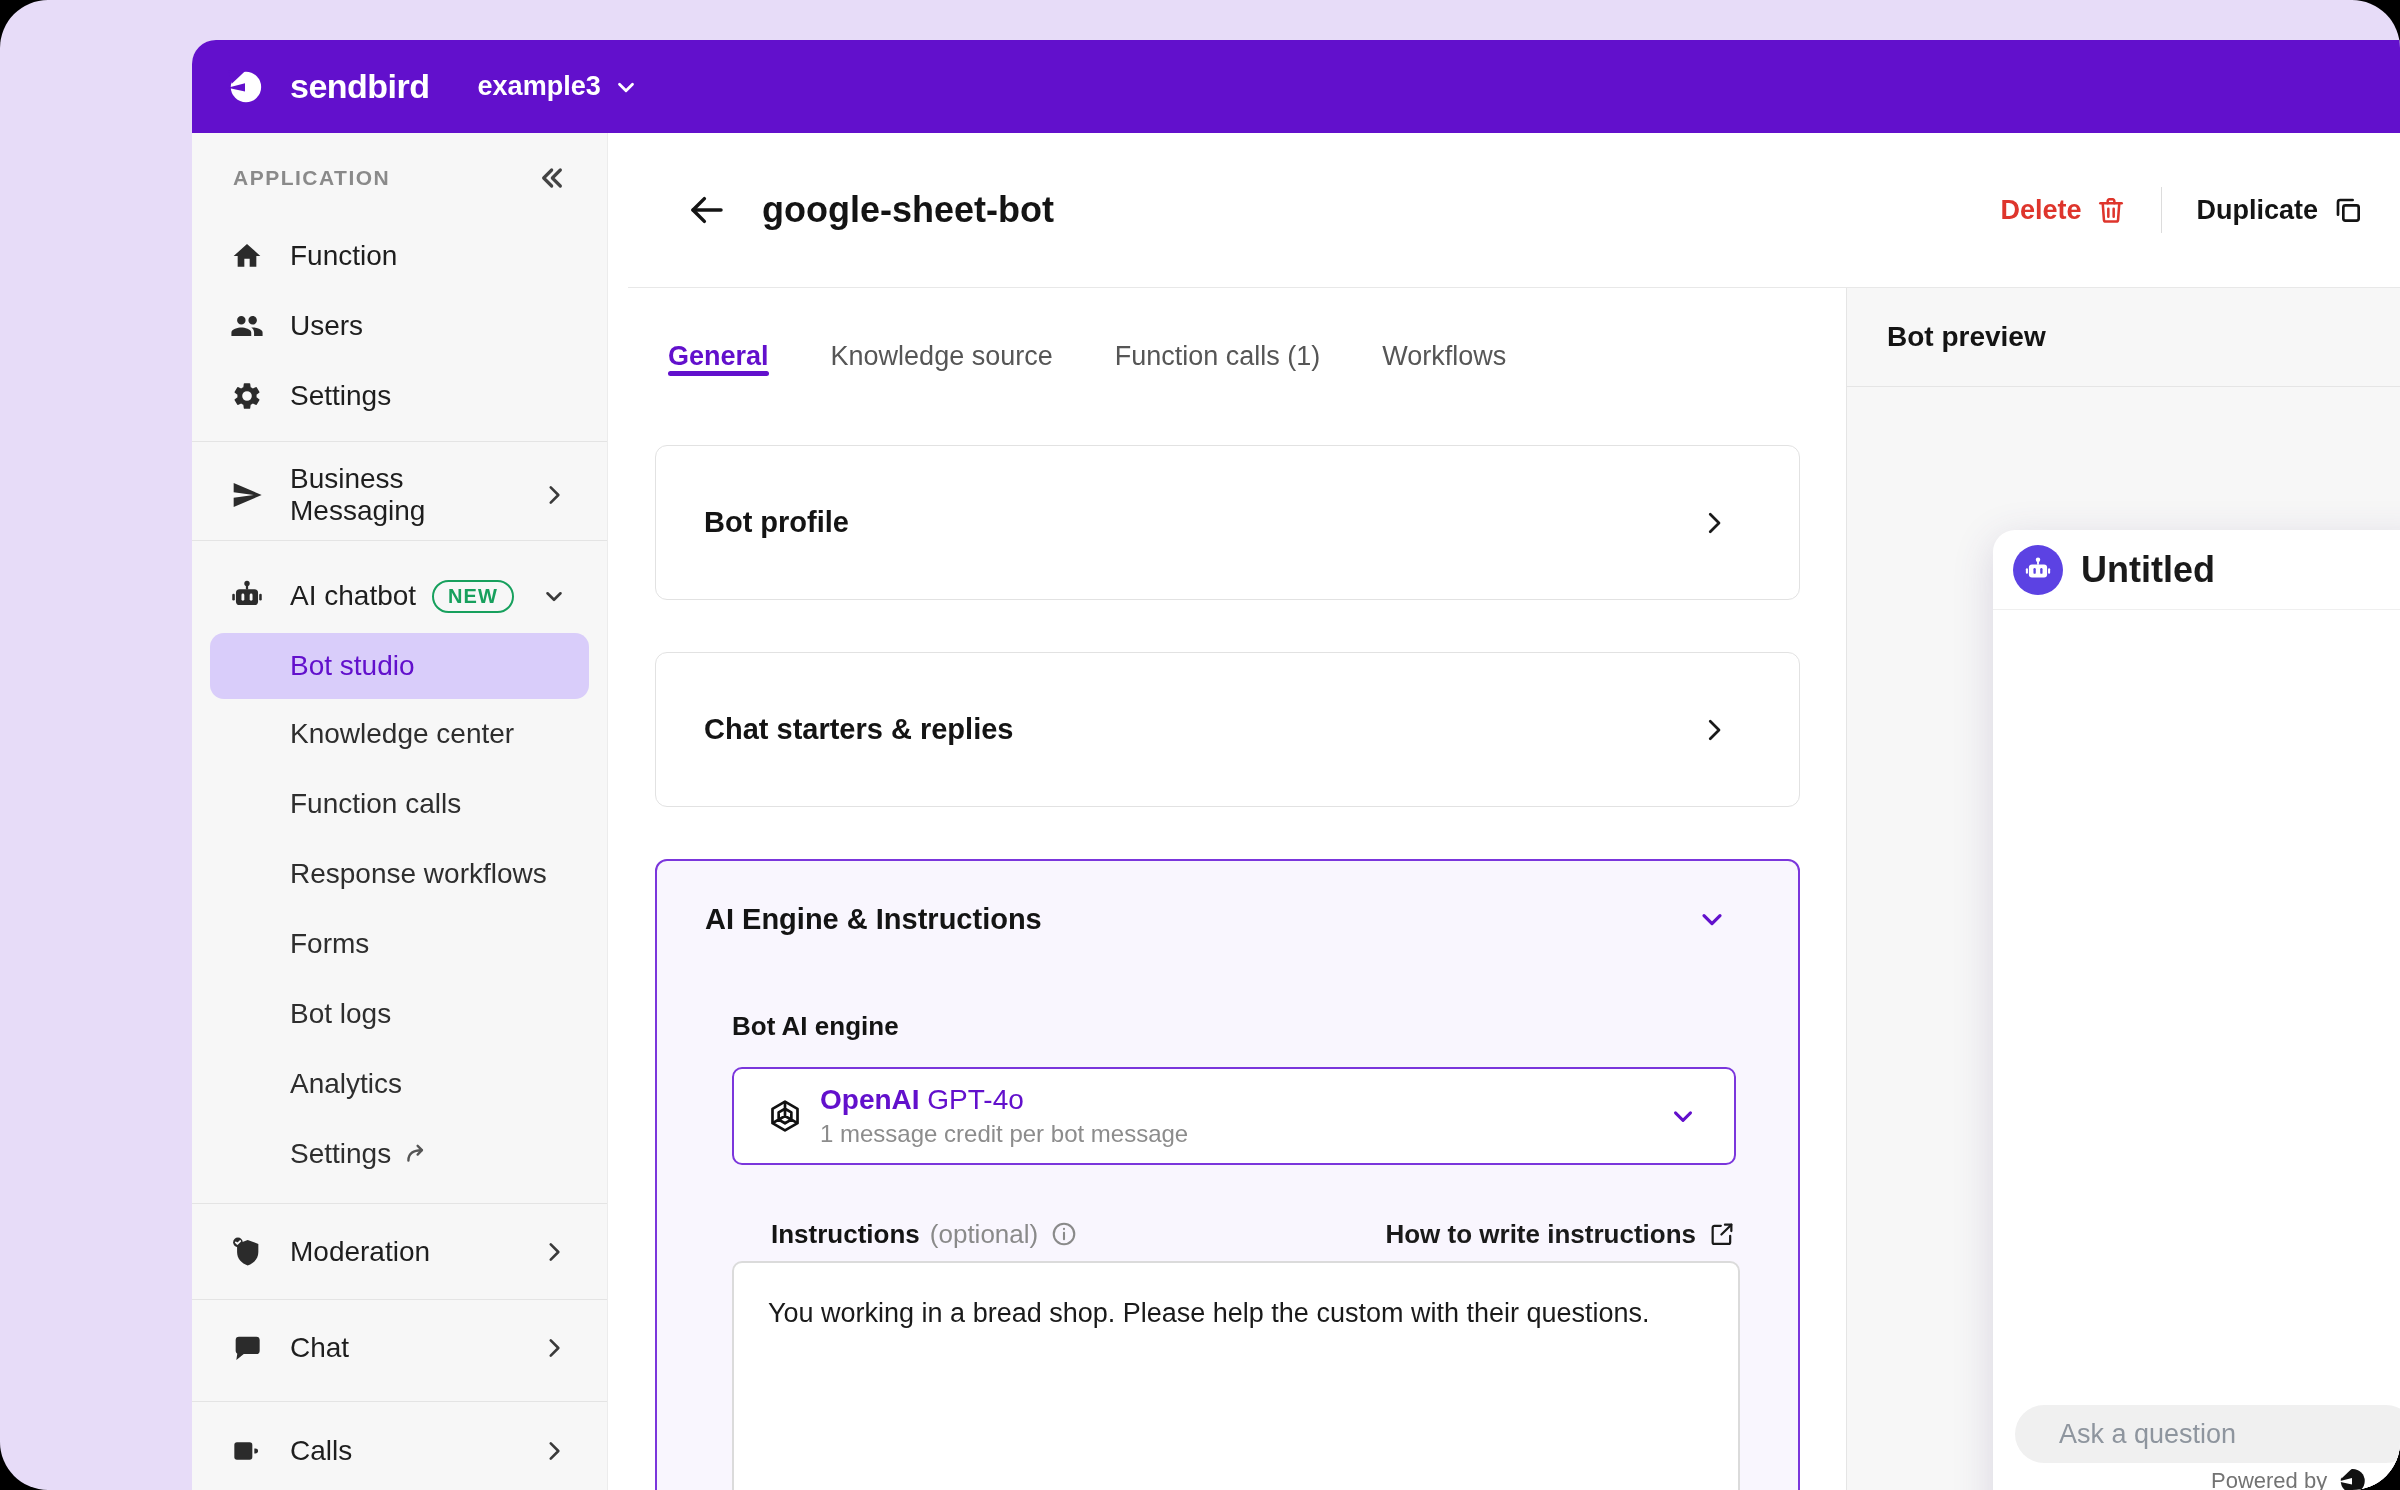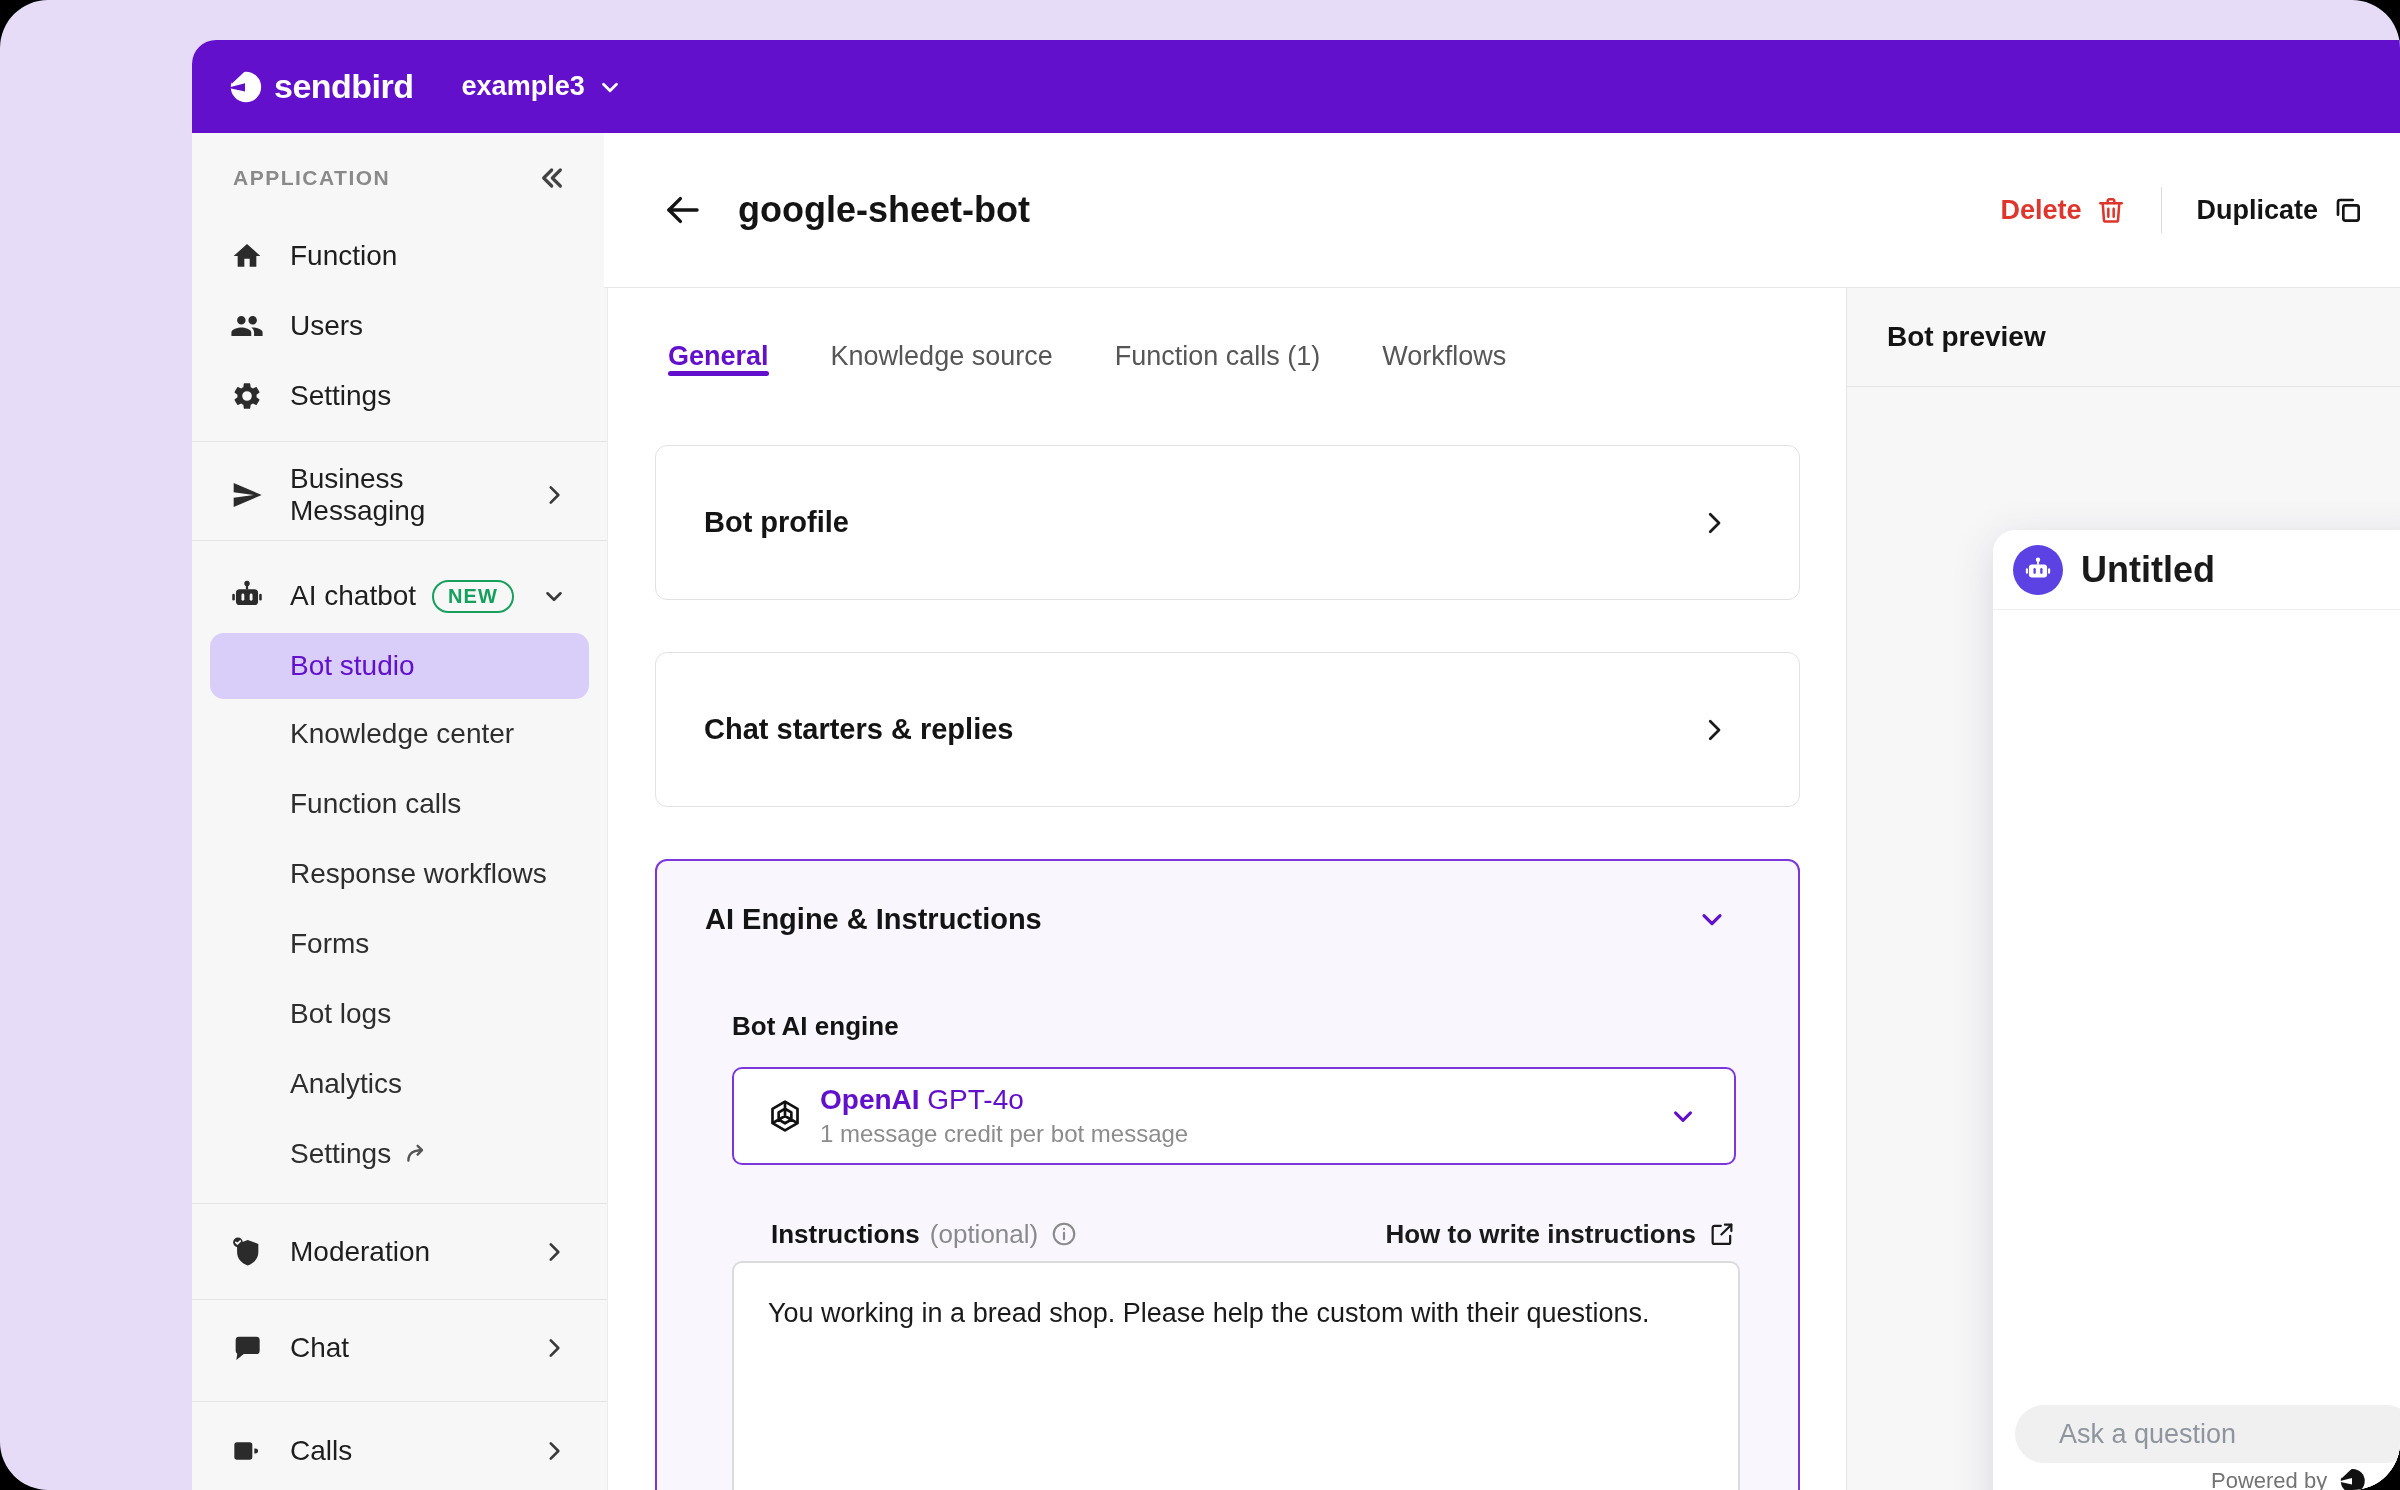--- a/index.html
+++ b/index.html
@@ -4,42 +4,42 @@
 <style>
   * { margin:0; padding:0; box-sizing:border-box; }
   body { background:#000; font-family:"Liberation Sans","DejaVu Sans",sans-serif; -webkit-font-smoothing:antialiased; }
   .canvas { position:relative; width:2400px; height:1490px; background:#E7DCF8; border-radius:48px; overflow:hidden; }
 
   
   .app { position:absolute; left:192px; top:40px; right:0; bottom:0; background:#fff; border-top-left-radius:24px; overflow:hidden; }
 
   
   .topbar { position:absolute; left:0; top:0; right:0; height:93px; background:#6210CC; display:flex; align-items:center; padding-left:34px; }
-  .brand { display:flex; align-items:center; gap:10px; }
+  .brand { display:flex; align-items:center; gap:26px; }
   .brand-name { color:#fff; font-size:34px; font-weight:bold; letter-spacing:-0.5px; }
   .app-switcher { display:flex; align-items:center; gap:12px; margin-left:48px; cursor:pointer; }
   .app-switcher .name { color:#fff; font-size:27px; font-weight:600; }
 
   
   .sidebar { position:absolute; left:0; top:93px; width:416px; bottom:0; background:#F7F7F7; border-right:1px solid #ECECEC; overflow:hidden; }
   .side-head { display:flex; align-items:center; height:66px; margin-top:12px; padding:0 40px 0 41px; }
   .side-head .lbl { font-size:21px; font-weight:bold; color:#8A8A8A; letter-spacing:1.5px; }
   .side-head .collapse { margin-left:auto; color:#444; }
   .srow { height:70px; display:flex; align-items:center; padding:0 40px 0 38px; font-size:28px; color:#1E1E1E; cursor:pointer; }
   .srow .sicon { width:34px; height:34px; margin-right:26px; color:#2B2B2B; flex:none; display:flex; align-items:center; justify-content:center; }
   .srow .chev { margin-left:auto; color:#3A3A3A; }
   .srow.sub { padding-left:98px; color:#2E2E2E; }
   .pill { height:66px; margin:2px 18px 0 18px; padding-left:80px; display:flex; align-items:center; background:#D9CDFA; border-radius:14px; color:#6210CC; font-size:28px; font-weight:500; cursor:pointer; }
   .sdiv { height:1px; background:#E4E4E4; }
   .badge-new { margin-left:16px; border:2px solid #17A05D; color:#17A05D; font-size:20px; font-weight:bold; letter-spacing:1px; border-radius:999px; padding:4px 14px 5px; line-height:1; }
   .ext-arrow { margin-left:12px; color:#555; }
   .mt10{margin-top:10px}.mt12{margin-top:12px}.mt13{margin-top:13px}.mt14{margin-top:14px}.mt18{margin-top:18px}.mt20{margin-top:20px}
 
   
-  .main-header { position:absolute; left:412px; top:93px; right:0; height:155px; background:#fff; border-bottom:1px solid #E8E8E8; display:flex; align-items:center; padding:0 36px 0 58px; }
+  .main-header { position:absolute; left:436px; top:93px; right:0; height:155px; background:#fff; border-bottom:1px solid #E8E8E8; display:flex; align-items:center; padding:0 36px 0 58px; }
   .back-btn { width:44px; height:44px; color:#141414; cursor:pointer; flex:none; display:flex; align-items:center; }
   .page-title { font-size:36px; font-weight:bold; color:#141414; margin-left:32px; }
   .header-actions { margin-left:auto; display:flex; align-items:center; gap:34px; }
   .hbtn { display:flex; align-items:center; gap:14px; font-size:27px; font-weight:600; cursor:pointer; background:none; border:none; font-family:inherit; }
   .hbtn.delete { color:#DE352C; }
   .hbtn.duplicate { color:#141414; }
   .vsep { width:1px; height:46px; background:#DCDCDC; }
 
   
   .main-left { position:absolute; left:416px; top:248px; width:1238px; bottom:0; background:#fff; overflow:hidden; }

